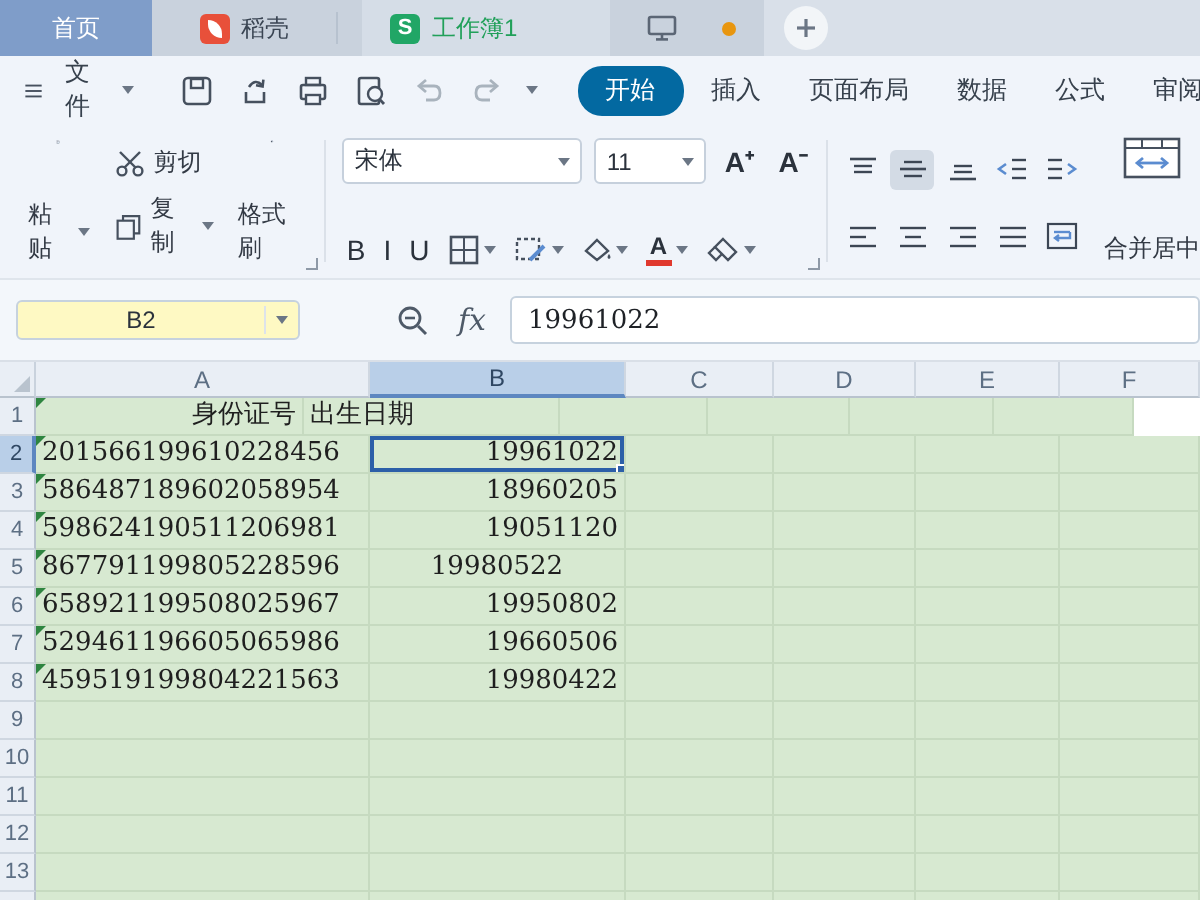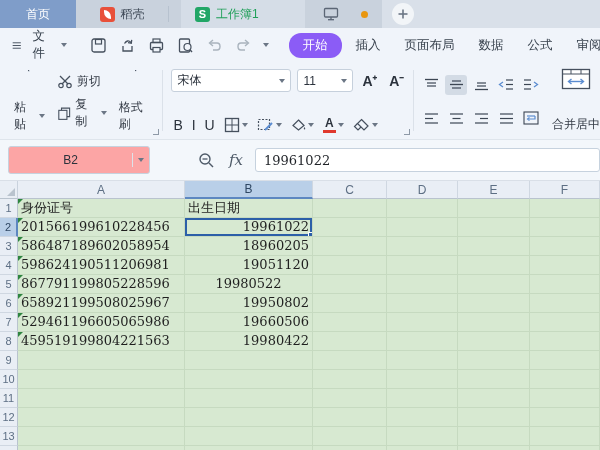--- a/index.html
+++ b/index.html
@@ -36,21 +36,21 @@
 
   
   .menubar { position:absolute; left:0; top:28px; width:600px; height:34px;
     background:#f0f4fa; display:flex; align-items:center; font-size:12.5px; color:#37414d; }
   .file-group { display:flex; align-items:center; gap:11px; padding:0 8px 0 12px; }
   .vsep { width:1px; height:18px; background:#d4dbe4; margin:0 4px; }
   .qat { display:flex; align-items:center; gap:9px; padding:0 6px; }
   .qat .ibtn { width:20px; height:20px; display:flex; align-items:center; justify-content:center; }
   .menu-items { display:flex; align-items:center; gap:4px; margin-left:6px; }
   .mitem { padding:4px 10px; white-space:nowrap; }
-  .mitem.active { background:#8b5cf6; color:#fff; border-radius:12px; padding:4px 14px; }
+  .mitem.active { background:#0369a1; color:#fff; border-radius:12px; padding:4px 14px; }
   .caret { width:0; height:0; border-left:3.5px solid transparent; border-right:3.5px solid transparent;
     border-top:4px solid #6b7685; display:inline-block; }
 
   
   .toolbar { position:absolute; left:0; top:62px; width:600px; height:78px;
     background:#f0f4fa; border-bottom:1px solid #dfe5ec; display:flex; }
   .tgroup { position:relative; display:flex; padding:6px 4px 4px 8px; }
   .gsep { width:1px; background:#dbe1e9; margin:8px 0; }
   .launcher { position:absolute; right:3px; bottom:4px; width:6px; height:6px;
     border-right:1.5px solid #8e99a7; border-bottom:1.5px solid #8e99a7; }
@@ -73,21 +73,21 @@
   .alignsgrp { display:flex; flex-direction:column; justify-content:space-around; padding:6px 2px 4px 6px; }
   .alrow { display:flex; align-items:center; gap:3px; }
   .albtn { width:22px; height:20px; display:flex; align-items:center; justify-content:center; border-radius:3px; }
   .albtn.pressed { background:#d3dbe5; }
   .mergegrp { display:flex; flex-direction:column; align-items:center; justify-content:space-between;
     padding:6px 0 6px 8px; font-size:12px; color:#333a45; white-space:nowrap; }
 
   
   .formulabar { position:absolute; left:0; top:140px; width:600px; height:41px;
     background:#f3f7fb; border-bottom:1px solid #d9dfe7; display:flex; align-items:center; }
-  .namebox { margin-left:8px; width:142px; height:28px; background:#fca5a5; border:1px solid #c6d2de;
+  .namebox { margin-left:8px; width:142px; height:20px; background:#fef9c3; border:1px solid #c6d2de;
     border-radius:3px; display:flex; align-items:center; font-size:12px; color:#2b323c; }
   .namebox .nbv { flex:1; text-align:center; }
   .namebox .nbsep { width:1px; height:14px; background:#dde3ea; }
   .namebox .caret { margin:0 5px; }
   .fbicons { display:flex; align-items:center; gap:14px; margin-left:48px; }
   .fxlbl { font-family:"DejaVu Serif", serif; font-style:italic; font-size:15px; color:#4e5a68; }
   .fvalue { margin-left:12px; width:345px; height:24px; background:#fff; border:1px solid #c6d2de;
     border-radius:3px; display:flex; align-items:center; padding:0 8px;
     font-size:13px; color:#1f2227; font-family:"DejaVu Serif", serif; }
 
@@ -444,21 +444,21 @@
       <div class="corner"></div>
       <div class="colh" style="width: 167px;">A</div>
       <div class="colh sel" style="width: 128px;">B</div>
       <div class="colh" style="width: 74px;">C</div>
       <div class="colh" style="width: 71px;">D</div>
       <div class="colh" style="width: 72px;">E</div>
       <div class="colh" style="width: 70px;">F</div>
     </div>
     <div class="grow">
       <div class="rowh">1</div>
-      <div class="cell" style="width: 167px;">身份证号<span class="flag"></span></div>
+      <div class="cell" style="width: 134px; text-align: right;">身份证号<span class="flag"></span></div>
       <div class="cell" style="width: 128px;">出生日期</div>
       <div class="cell" style="width: 74px;"></div>
       <div class="cell" style="width: 71px;"></div>
       <div class="cell" style="width: 72px;"></div>
       <div class="cell" style="width: 70px;"></div>
     </div>
     <div class="grow">
       <div class="rowh sel">2</div>
       <div class="cell" style="width: 167px;">201566199610228456<span class="flag"></span></div>
       <div class="cell num active" style="width: 128px;">19961022<span class="handle"></span></div>

